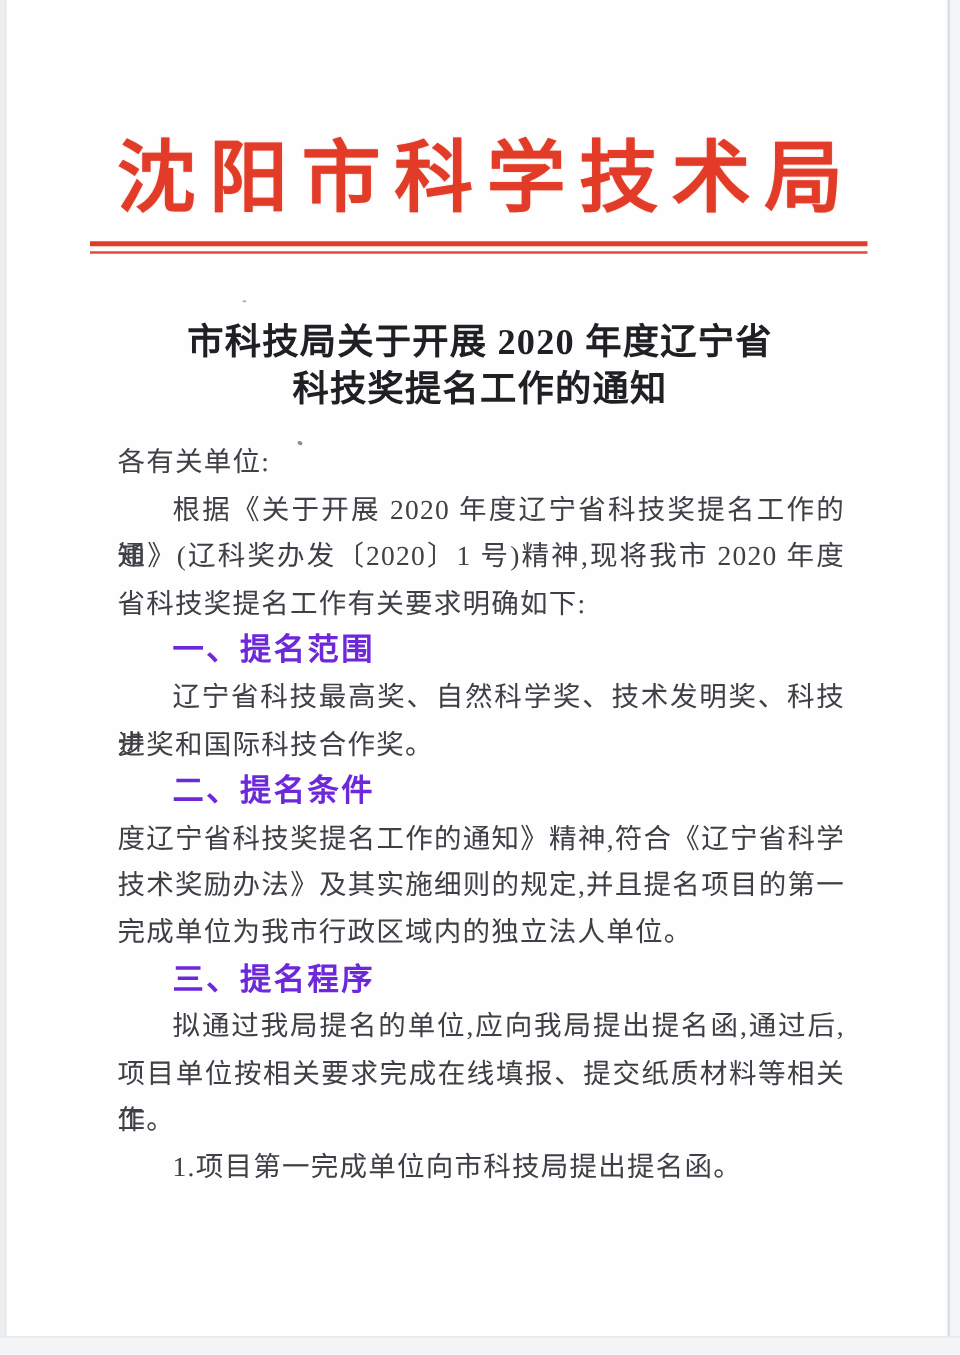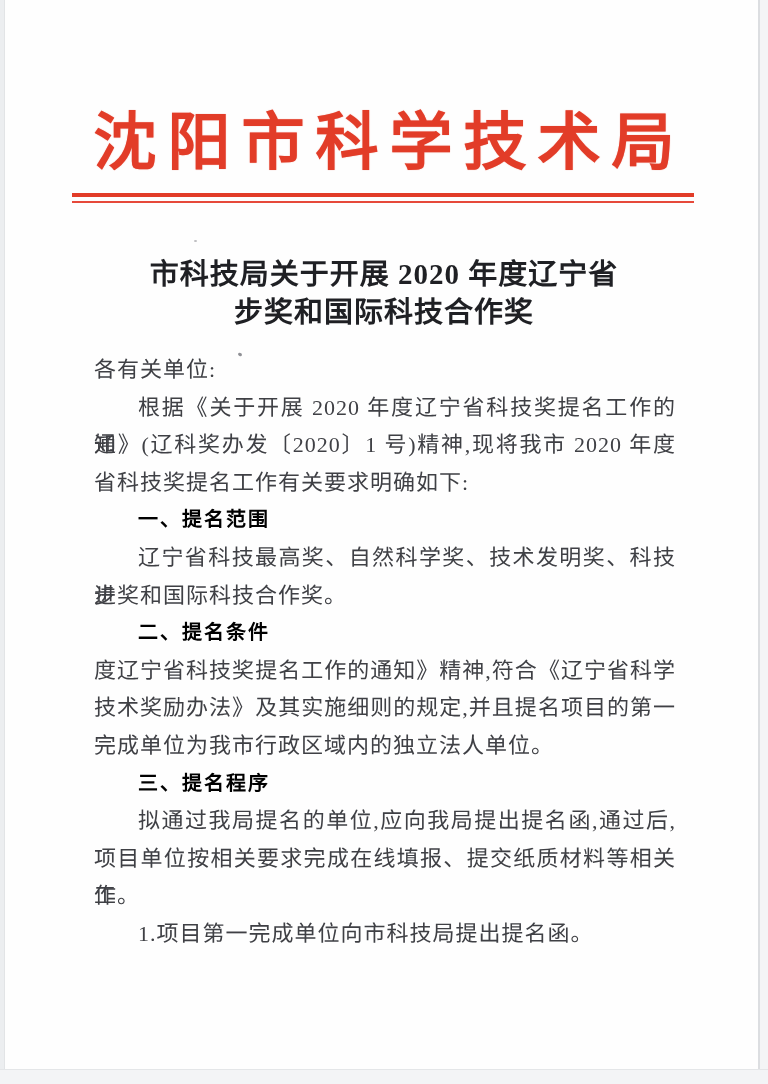--- a/index.html
+++ b/index.html
@@ -61,43 +61,43 @@
   }
   .bline.justify {
     white-space: normal;
     text-align: justify;
     text-align-last: justify;
   }
   .bline.indent { text-indent: 44px; }
   .bline.heading {
     text-indent: 44px;
     font-family: "DejaVu Sans", "Liberation Sans", sans-serif;
-    font-weight: 700; color: #000000;
+    font-weight: 700; color: #6d28d9;
     letter-spacing: 2px;
-    font-size: 20px;
+    font-size: 25px;
   }
 
   
   .speck { position: absolute; background: #8f9095; border-radius: 50%; }
   .speck.s1 { left: 238px; top: 353px; width: 4px; height: 3px; transform: rotate(20deg); }
   .speck.s2 { left: 194px; top: 240px; width: 3px; height: 2px; opacity: .6; }
 </style>
 </head>
 <body>
 
 <div class="edge-left"></div>
 <div class="edge-right"></div>
 <div class="edge-bottom"></div>
 
 <div class="agency-banner">沈阳市科学技术局</div>
 <div class="double-rule"></div>
 
 <div class="doc-title">
   <div>市科技局关于开展 2020 年度辽宁省</div>
-  <div>步奖和国际科技合作奖</div>
+  <div>科技奖提名工作的通知</div>
 </div>
 
 <div class="doc-body" id="doc-body">
     <div class="bline plain">各有关单位:</div>
     <div class="bline indent justify">根据《关于开展 2020 年度辽宁省科技奖提名工作的通</div>
     <div class="bline justify">知》(辽科奖办发〔2020〕1 号)精神,现将我市 2020 年度</div>
     <div class="bline plain">省科技奖提名工作有关要求明确如下:</div>
     <div class="bline heading">一、提名范围</div>
     <div class="bline indent justify">辽宁省科技最高奖、自然科学奖、技术发明奖、科技进</div>
     <div class="bline plain">步奖和国际科技合作奖。</div>

